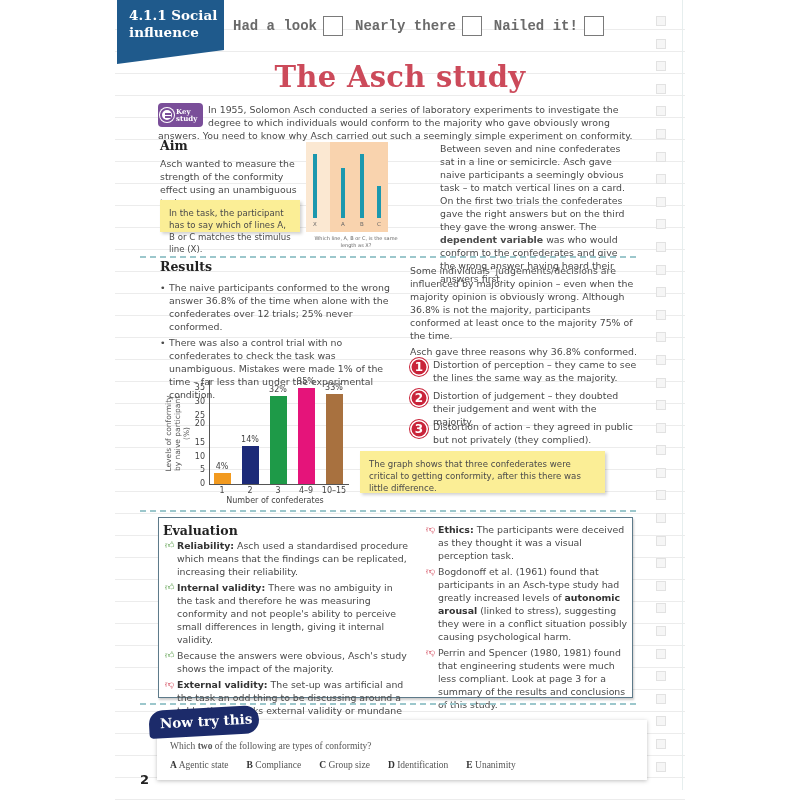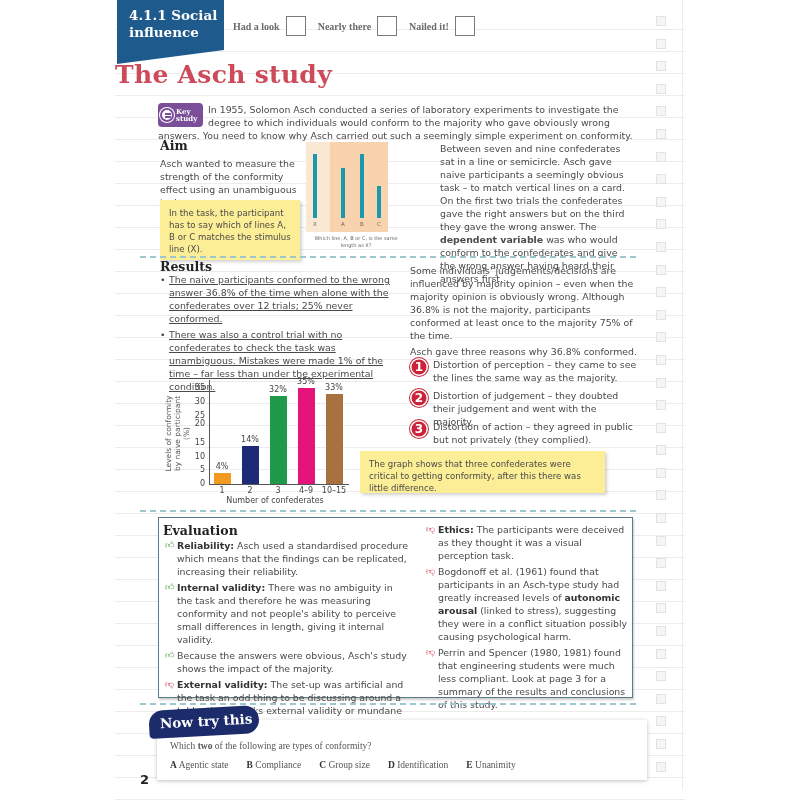--- a/index.html
+++ b/index.html
@@ -18,26 +18,26 @@
 
   
   .topic-tab {
     position: absolute; left: 117px; top: 0; width: 107px; height: 64px;
     background: #1f5a8c; color: #fff; border-bottom-right-radius: 6px;
     clip-path: polygon(0 0, 100% 0, 100% 78%, 0 100%);
     padding: 7px 0 0 12px; font-family: "DejaVu Serif", serif; font-weight: bold; font-size: 13.5px; line-height: 17px;
   }
   .progress { position: absolute; top: 16px; left: 233px; display: flex; align-items: center; gap: 12px; }
   .progress .item { display: flex; align-items: center; gap: 6px; }
-  .progress .lbl { font-family: Liberation Serif, serif; font-weight: bold; font-size: 10px; color: #6a6a6a; }
+  .progress .lbl { font-family: Liberation Mono, monospace; font-weight: bold; font-size: 14px; color: #6a6a6a; }
   .progress .box { width: 20px; height: 20px; border: 1.5px solid #7a7a7a; background: #fff; }
 
   .title {
-    position: absolute; top: 60px; left: 115px; width: 570px; text-align: left;
-    font-family: "DejaVu Serif", serif; font-weight: bold; font-size: 25px; color: #cc4a5a; letter-spacing: 0.3px;
+    position: absolute; top: 60px; left: 115px; width: 570px; text-align: center;
+    font-family: "DejaVu Serif", serif; font-weight: bold; font-size: 29px; color: #cc4a5a; letter-spacing: 0.3px;
   }
 
   .text { font-size: 9.4px; line-height: 13px; color: #4a4a4a; }
   .heading { font-family: "DejaVu Serif", serif; font-weight: bold; font-size: 12.5px; color: #222; }
 
   .intro { position: absolute; left: 158px; top: 103px; width: 490px; }
   .key-study {
     float: left; width: 45px; height: 24px; background: #7a4e99; border-radius: 4px; margin: 0 5px 0 0;
     display: flex; align-items: center; padding-left: 2px; gap: 2px;
   }
@@ -45,37 +45,37 @@
   .key-study .bubble::before, .key-study .bubble::after { content: ""; position: absolute; left: 3px; width: 6px; height: 1.5px; background: #7a4e99; }
   .key-study .bubble::before { top: 3px; } .key-study .bubble::after { top: 6px; }
   .key-study .ks-txt { font-family: "DejaVu Serif", serif; font-size: 7px; line-height: 7.5px; color: #fff; font-weight: bold; }
 
   .aim { position: absolute; left: 160px; top: 138px; width: 150px; }
   .aim .text { margin-top: 4px; }
   .note {
     background: #fbee96; box-shadow: 2px 2px 3px rgba(0,0,0,0.18); color: #4a4a4a;
     font-size: 8.6px; line-height: 12px; padding: 7px 9px;
   }
-  .note.task { position: absolute; left: 160px; top: 200px; width: 140px; height: 60px; }
+  .note.task { position: absolute; left: 160px; top: 200px; width: 140px; height: 32px; }
   .note.graph { position: absolute; left: 360px; top: 451px; width: 245px; height: 42px; }
 
   .lines-fig { position: absolute; left: 306px; top: 142px; width: 82px; height: 90px; background: #fbe8d2; }
   .lines-fig .panel { position: absolute; left: 24px; top: 0; width: 58px; height: 90px; background: #f9d3ae; }
   .lines-fig .bar { position: absolute; width: 4px; background: #1b98ae; }
   .lines-fig .lab { position: absolute; font-size: 5.5px; color: #666; top: 79px; }
   .lines-fig .cap { position: absolute; left: 0; top: 93px; width: 100px; font-size: 5px; line-height: 7px; color: #666; text-align: center; }
 
   .procedure { position: absolute; left: 410px; top: 138px; width: 225px; }
   .procedure .text { margin-top: 4px; margin-left: 30px; }
 
   .dash-rule { position: absolute; height: 2px;
     background-image: repeating-linear-gradient(to right, #9cc7cc 0px, #9cc7cc 6px, transparent 6px, transparent 10px); }
 
   .results { position: absolute; left: 160px; top: 260px; width: 240px; }
-  .results ul { list-style: none; margin-top: 0; text-decoration: underline; }
+  .results ul { list-style: none; margin-top: 8px; }
   .results li { position: relative; padding-left: 9px; margin-bottom: 3px; }
   .results li::before { content: "•"; position: absolute; left: 0; top: 0; }
 
   .chart { position: absolute; left: 160px; top: 372px; width: 200px; height: 138px; }
   .chart .ylabel { position: absolute; left: -26px; top: 48px; width: 86px; transform: rotate(-90deg); font-size: 7.5px; line-height: 9px; text-align: center; color: #555; }
   .chart .axis-y { position: absolute; left: 49px; top: 8px; width: 1px; height: 104px; background: #555; }
   .chart .axis-x { position: absolute; left: 49px; top: 112px; width: 140px; height: 1px; background: #555; }
   .chart .tick { position: absolute; font-size: 8px; color: #444; width: 14px; text-align: right; }
   .chart .bar { position: absolute; bottom: 26px; width: 17px; }
   .chart .bar-val { position: absolute; font-size: 8px; color: #444; width: 24px; text-align: center; }

